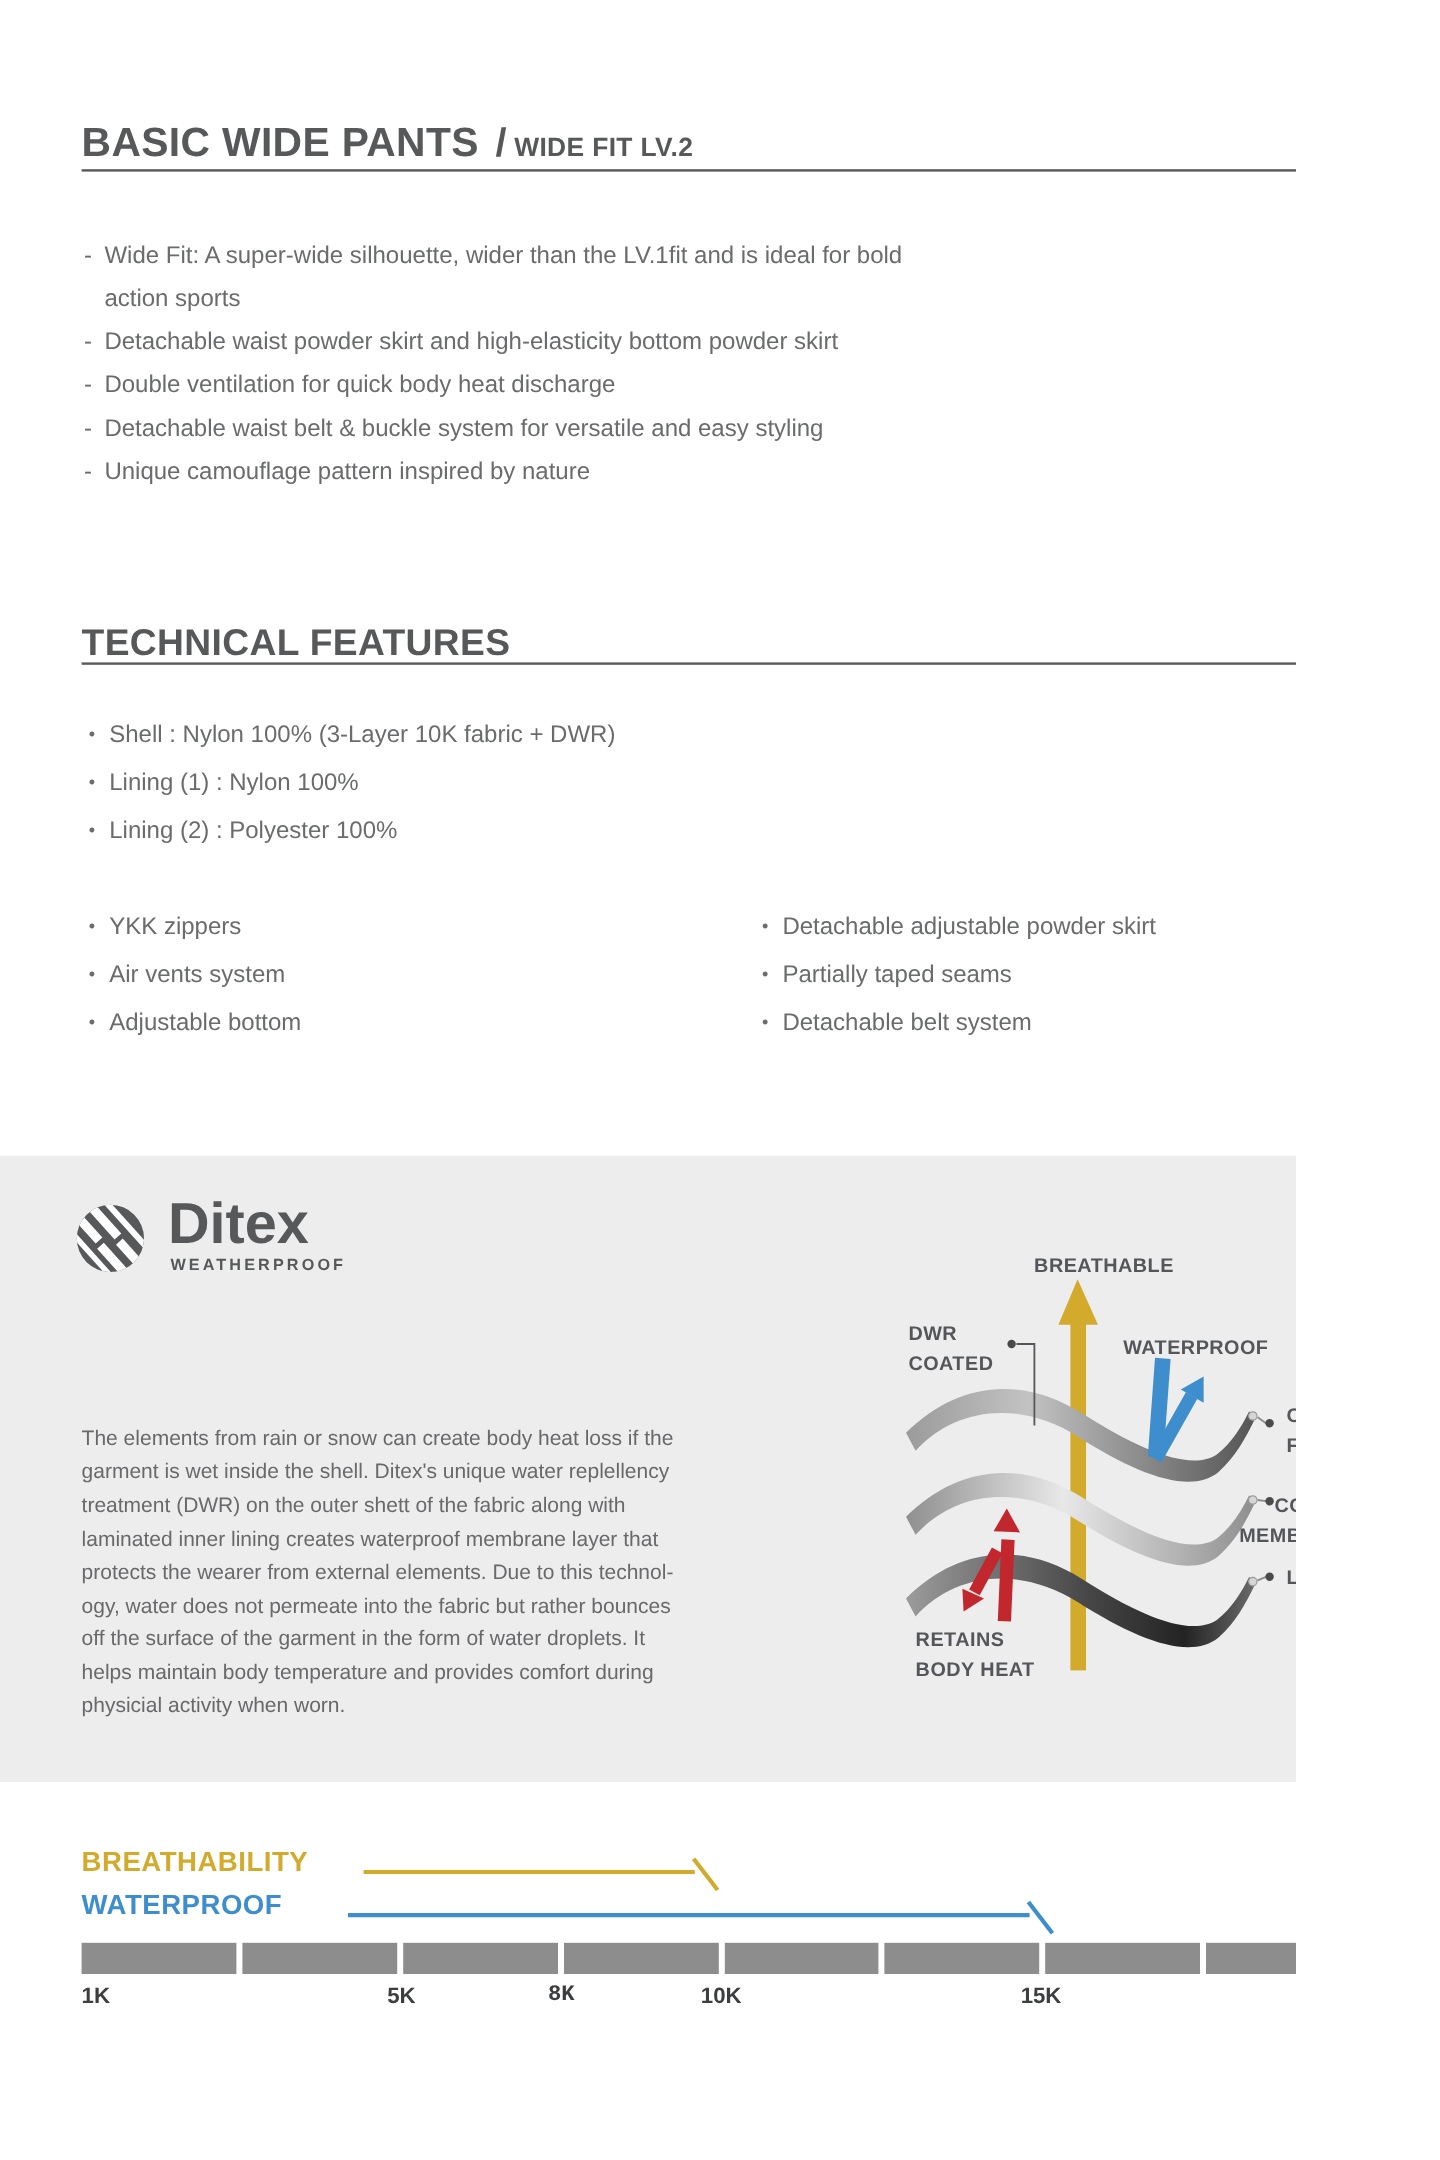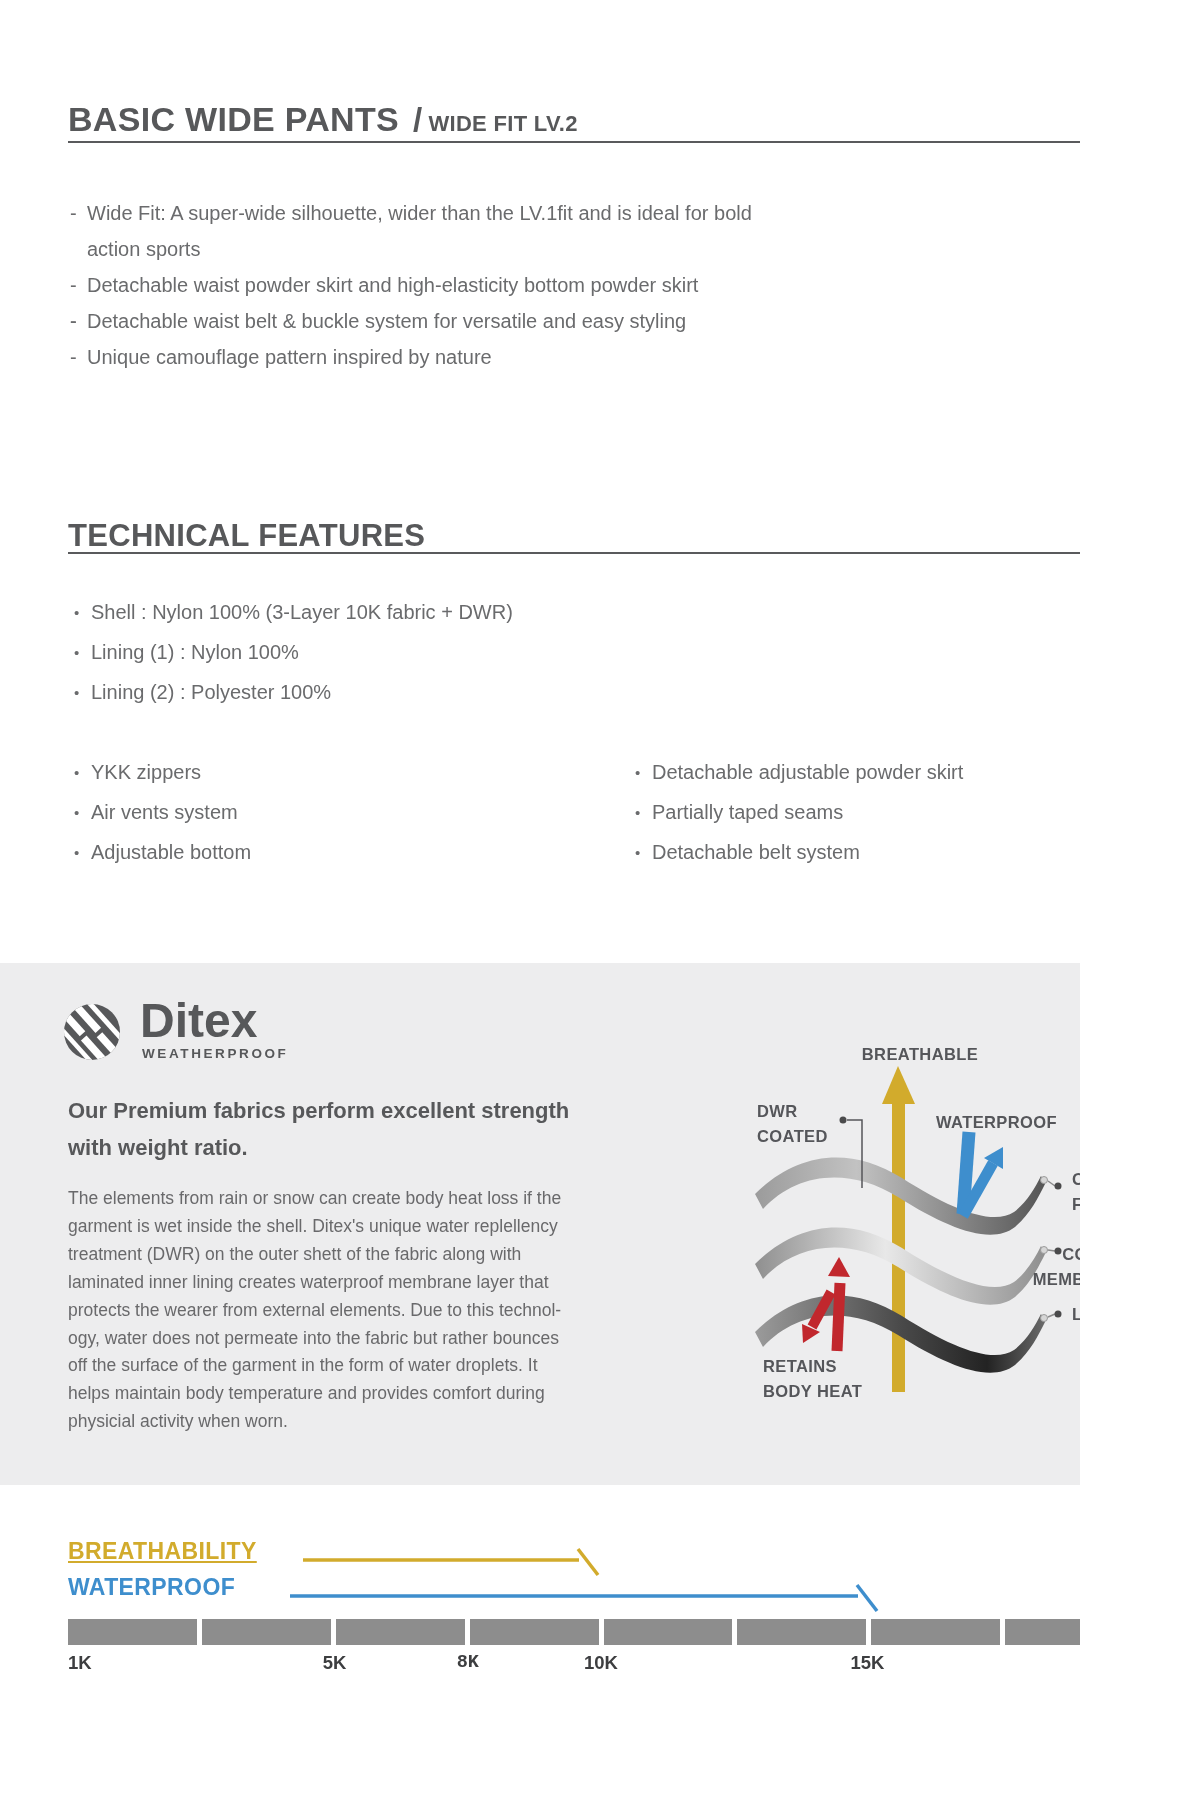--- a/index.html
+++ b/index.html
@@ -32,21 +32,21 @@
   
   .band{left:0;top:963px;width:1200px;height:522px;background:#ededee;}
 
   
   .brand{left:140px;top:996px;font-size:48px;line-height:50px;font-weight:bold;color:#57585a;letter-spacing:0;}
   .tagline{left:142px;top:1046px;font-size:13.5px;font-weight:bold;color:#57585a;letter-spacing:2.6px;}
   .headline{left:68px;top:1092px;width:620px;font-size:22px;line-height:37px;font-weight:bold;color:#57585a;white-space:pre-line;}
   .para{left:68px;top:1185px;width:630px;font-size:17.5px;line-height:27.9px;color:#69696b;white-space:pre-line;}
 
   
-  .lbl-breath{left:68px;top:1538px;font-size:23px;font-weight:bold;color:#d2ab2c;letter-spacing:.4px;text-decoration:underline;}
+  .lbl-breath{left:68px;top:1538px;font-size:23px;font-weight:bold;color:#d2ab2c;letter-spacing:.4px;}
   .lbl-water{left:68px;top:1574px;font-size:23px;font-weight:bold;color:#3e8ecd;letter-spacing:.4px;}
   .bar{left:68px;top:1619px;width:1066px;height:26px;display:flex;gap:5px;}
   .bar .seg{flex:1;background:#8d8d8d;}
   .ticks{left:68px;top:1652px;width:1066px;height:24px;font-size:18.5px;font-weight:bold;color:#3d3e40;}
   .ticks span{position:absolute;top:0;}
   .tick-0{left:0;}
   .tick-1{left:25%;transform:translateX(-50%);}
   .tick-2{left:37.5%;transform:translateX(-50%);font-family:Liberation Mono, monospace;}
   .tick-3{left:50%;transform:translateX(-50%);}
   .tick-4{left:75%;transform:translateX(-50%);}
@@ -62,21 +62,21 @@
 
   <div class="abs title">
     <span>BASIC WIDE PANTS</span><span class="slash">/</span><span class="suffix">WIDE FIT LV.2</span>
   </div>
   <div class="abs rule rule1"></div>
 
   <ul class="abs intro">
     <li><span class="m">-</span><span>Wide Fit: A super-wide silhouette, wider than the LV.1fit and is ideal for bold
 action sports</span></li>
     <li><span class="m">-</span><span>Detachable waist powder skirt and high-elasticity bottom powder skirt</span></li>
-    <li><span class="m">-</span></li>
+    <li><span class="m">-</span><span>Double ventilation for quick body heat discharge</span></li>
     <li><span class="m">-</span><span>Detachable waist belt &amp; buckle system for versatile and easy styling</span></li>
     <li><span class="m">-</span><span>Unique camouflage pattern inspired by nature</span></li>
   </ul>
 
   <div class="abs h2">TECHNICAL FEATURES</div>
   <div class="abs rule rule2"></div>
 
   <ul class="abs dots materials">
     <li><span class="m">•</span><span>Shell : Nylon 100% (3-Layer 10K fabric + DWR)</span></li>
     <li><span class="m">•</span><span>Lining (1) : Nylon 100%</span></li>
@@ -111,22 +111,20 @@
         <rect x="15" y="28" width="7.5" height="40"></rect>
         <rect x="31" y="-10" width="7.5" height="42"></rect>
         <rect x="29" y="36" width="7.5" height="34"></rect>
         <rect x="44" y="-10" width="5" height="80"></rect>
       </g>
     </g>
   </svg>
   <div class="abs brand">Ditex</div>
   <div class="abs tagline">WEATHERPROOF</div>
 
-  <div class="abs headline">Our Premium fabrics perform excellent strength
-with weight ratio.</div>
   <div class="abs para">The elements from rain or snow can create body heat loss if the
 garment is wet inside the shell. Ditex's unique water replellency
 treatment (DWR)  on the outer shett of the fabric along with
 laminated inner lining creates waterproof membrane layer that
 protects the wearer from external elements. Due to this technol-
 ogy, water does not permeate into the fabric but rather bounces
 off the surface of the garment in the form of water droplets. It
 helps maintain body temperature and provides comfort during
 physicial activity when worn.</div>
 

